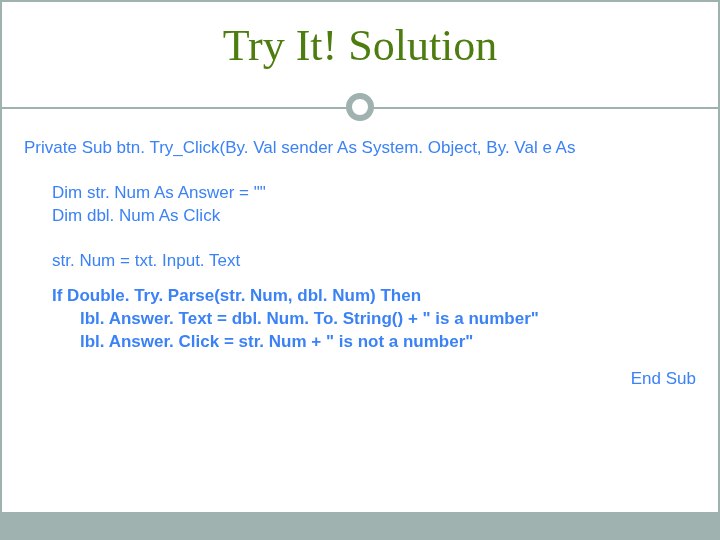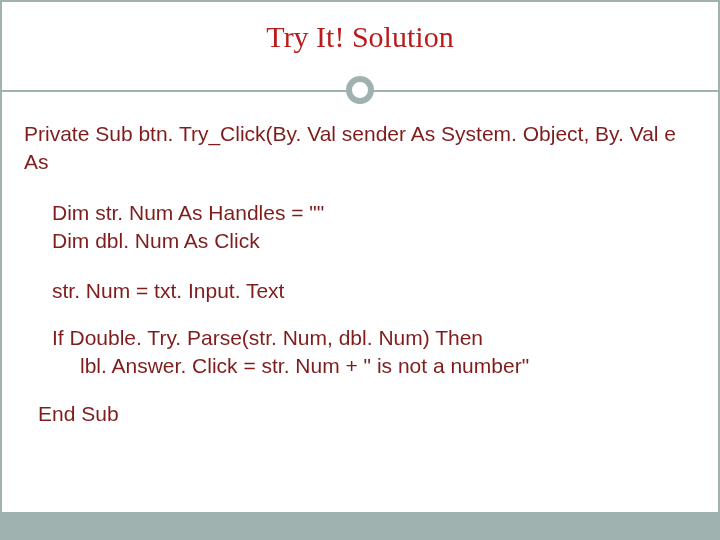--- a/index.html
+++ b/index.html
@@ -17,23 +17,23 @@
     border: 2px solid #9fb2b0;
     background: #fff;
     position: relative;
   }
   .title-area {
     padding: 18px 0 10px 0;
     text-align: center;
     position: relative;
   }
   .title {
-    font-size: 30px;
+    font-size: 44px;
     font-weight: normal;
-    color: #b91c1c;
+    color: #4d7c0f;
     font-family: Georgia, serif;
   }
   .divider-wrap {
     position: relative;
     height: 36px;
     margin-top: 8px;
   }
   .divider-line {
     position: absolute;
     top: 18px;
@@ -49,30 +49,30 @@
     transform: translateX(-50%);
     width: 28px;
     height: 28px;
     border: 6px solid #9fb2b0;
     border-radius: 50%;
     background: #fff;
   }
   .content {
     padding: 12px 22px 0 22px;
     font-family: Arial, Helvetica, sans-serif;
-    font-size: 21px;
-    color: #7f1d1d;
+    font-size: 17px;
+    color: #3b82f6;
     line-height: 1.35;
   }
   .sig { margin-bottom: 22px; }
   .dims { padding-left: 28px; margin-bottom: 22px; }
-  .assign { padding-left: 28px; margin-bottom: 18px; }
-  .ifblock { padding-left: 28px; margin-bottom: 20px; }
+  .assign { padding-left: 28px; margin-bottom: 12px; }
+  .ifblock { padding-left: 28px; margin-bottom: 14px; font-weight: bold; }
   .ifblock .inner { padding-left: 28px; }
-  .endsub { padding-left: 14px; }
+  .endsub { padding-left: 14px; text-align: right; }
   .footer-bar {
     position: absolute;
     bottom: 0;
     left: 0;
     right: 0;
     height: 26px;
     background: #9fb2b0;
   }
 </style>
 </head>
@@ -84,28 +84,29 @@
   </div>
   <div class="divider-wrap">
     <div class="divider-line"></div>
     <div class="divider-circle"></div>
   </div>
   <div class="content">
     <div class="sig">
       <div>Private Sub btn. Try_Click(By. Val sender As System. Object, By. Val e As</div>
     </div>
     <div class="dims">
-      <div>Dim str. Num As Handles = ""</div>
+      <div>Dim str. Num As Answer = ""</div>
       <div>Dim dbl. Num As Click</div>
     </div>
     <div class="assign">
       <div>str. Num = txt. Input. Text</div>
     </div>
     <div class="ifblock">
       <div>If Double. Try. Parse(str. Num, dbl. Num) Then</div>
+      <div class="inner">lbl. Answer. Text = dbl. Num. To. String() + " is a number"</div>
       <div class="inner">lbl. Answer. Click = str. Num + " is not a number"</div>
     </div>
     <div class="endsub">
       <div>End Sub</div>
     </div>
   </div>
   <div class="footer-bar"></div>
 </div>
 
 </body></html>

